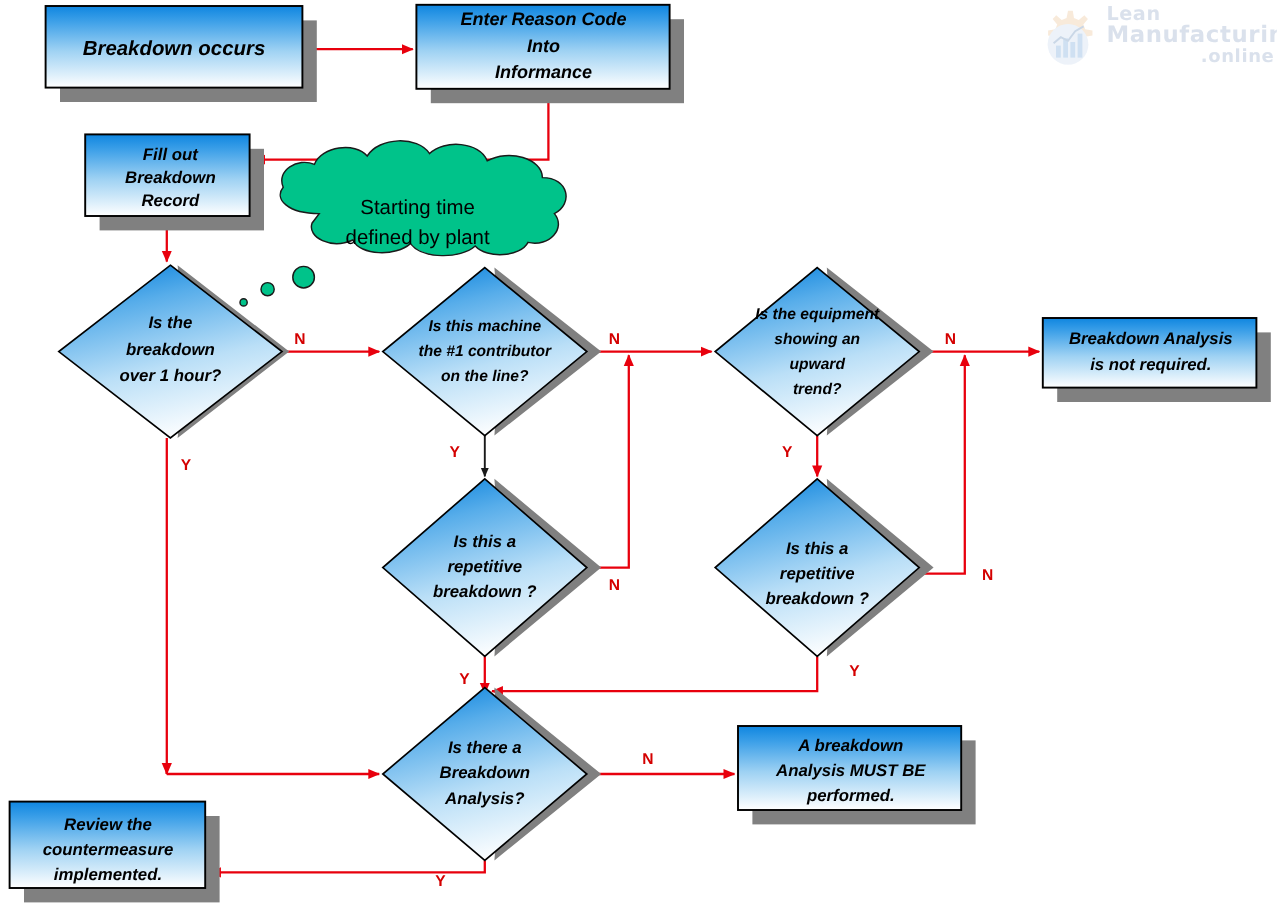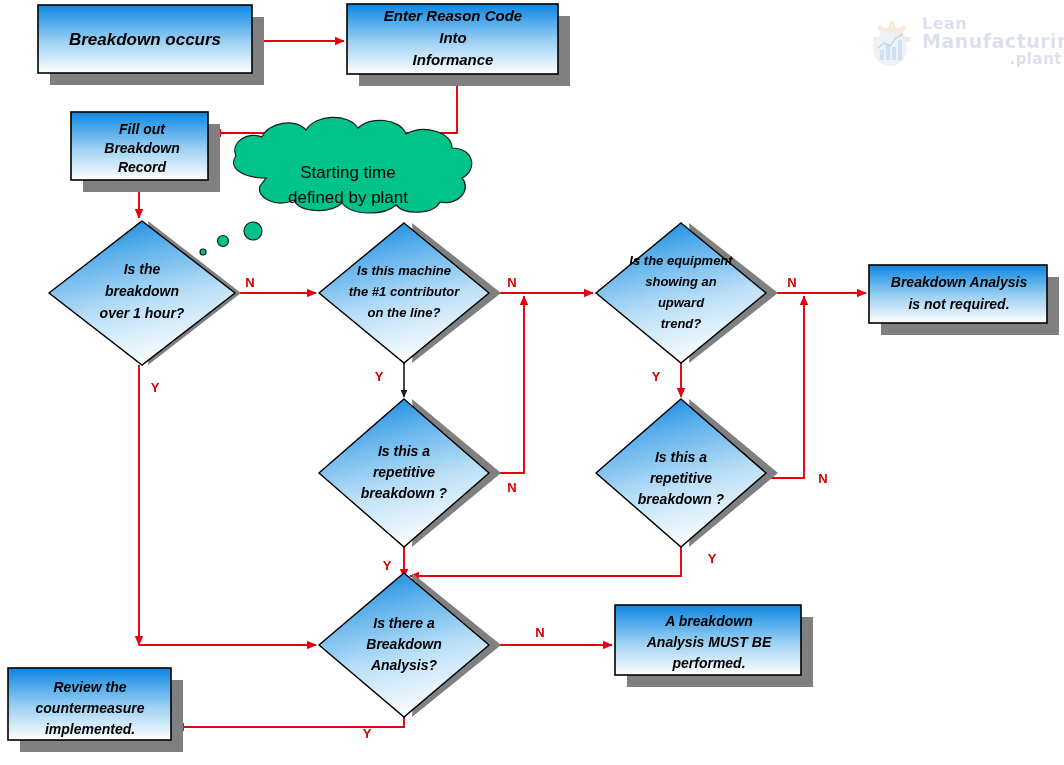--- a/index.html
+++ b/index.html
@@ -24,21 +24,21 @@
     font-size:13px;text-anchor:middle;
   }
   .conn{stroke:#e8000d;stroke-width:1.9;fill:none;}
   .conn-black{stroke:#1a1a1a;stroke-width:1.6;fill:none;}
   .shadow{fill:#808080;}
   .box-border{stroke:#000000;stroke-width:1.6;}
   .dia-border{stroke:#000000;stroke-width:1.4;}
   .cloud-shape{fill:#00c38a;stroke:#1a1a1a;stroke-width:1.2;}
 
   
-  #logo{position:absolute;right:0px;top:14px;width:204px;height:74px;
+  #logo{position:absolute;right:0px;top:2px;width:204px;height:74px;
         opacity:.55;pointer-events:none;}
   #logo .lg-txt{position:absolute;left:62px;top:2px;
         font-family:"DejaVu Sans","Liberation Sans",sans-serif;
         font-weight:bold;line-height:1.02;color:#bcc9dd;letter-spacing:.5px;}
   #logo .l1{font-size:16px;}
   #logo .l2{font-size:19px;}
   #logo .l3{font-size:15px;text-align:right;width:140px;}
   #logo svg{position:absolute;left:0;top:4px;}
 </style>
 </head>
@@ -250,17 +250,17 @@
         <rect x="20" y="32" width="4" height="10"></rect>
         <rect x="26" y="26" width="4" height="16"></rect>
         <rect x="32" y="29" width="4" height="13"></rect>
         <rect x="38" y="22" width="4" height="20"></rect>
       </g>
       <polyline points="18,30 24,25 30,28 36,20 43,16" fill="none" stroke="#9fb8d4" stroke-width="1.6"></polyline>
     </svg>
     <div class="lg-txt">
       <div class="l1">Lean</div>
       <div class="l2">Manufacturing</div>
-      <div class="l3">.plant</div>
+      <div class="l3">.online</div>
     </div>
   </div>
 
 </div>
 
 </body></html>

